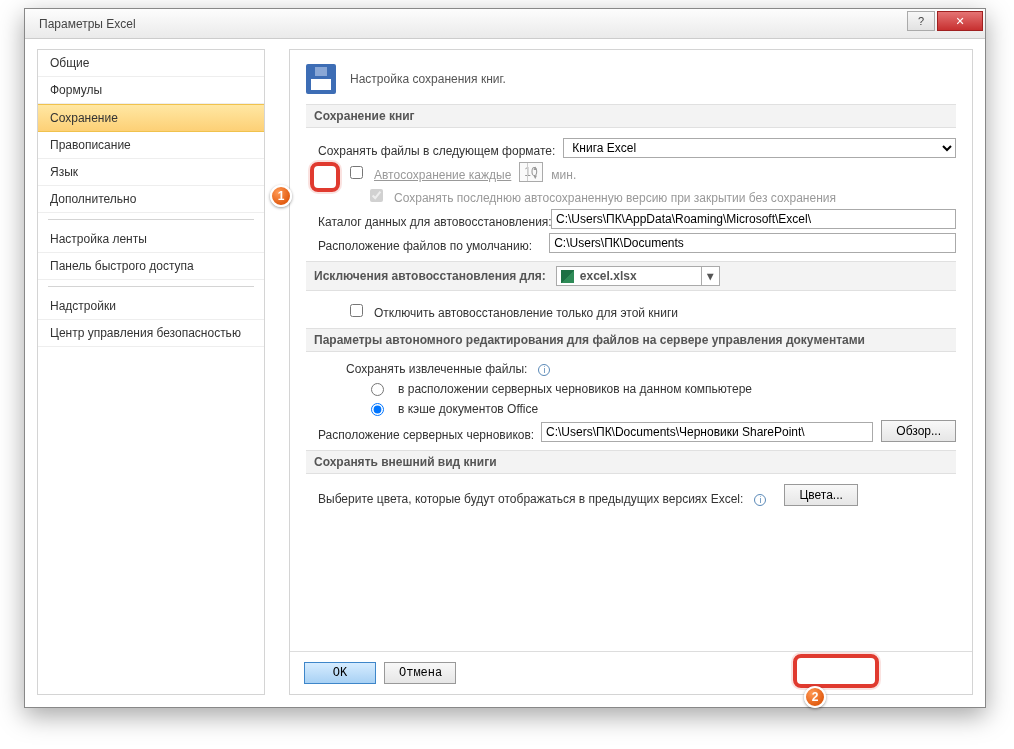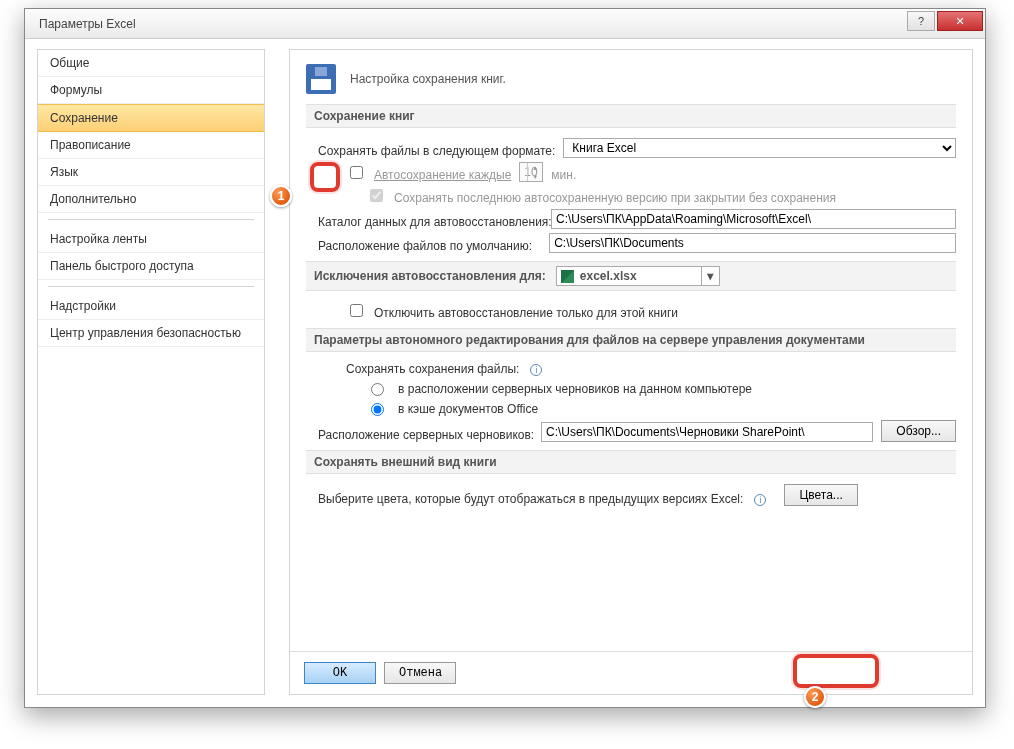--- a/index.html
+++ b/index.html
@@ -297,21 +297,21 @@
         </div>
 
         <div class="row indent2">
           <input type="checkbox" style="">
           <label class="fld">Отключить автовосстановление только для этой книги</label>
         </div>
 
         <div class="section-header">Параметры автономного редактирования для файлов на сервере управления документами</div>
 
         <div class="row indent2">
-          <label class="fld">Сохранять сохранения файлы:</label>
+          <label class="fld">Сохранять извлеченные файлы:</label>
           <span class="info-icon">i</span>
         </div>
         <div class="row indent3 radio-row">
           <input type="radio" name="drafts" style="">
           <label>в расположении серверных черновиков на данном компьютере</label>
         </div>
         <div class="row indent3 radio-row">
           <input type="radio" name="drafts" checked="" style="">
           <label>в кэше документов Office</label>
         </div>

